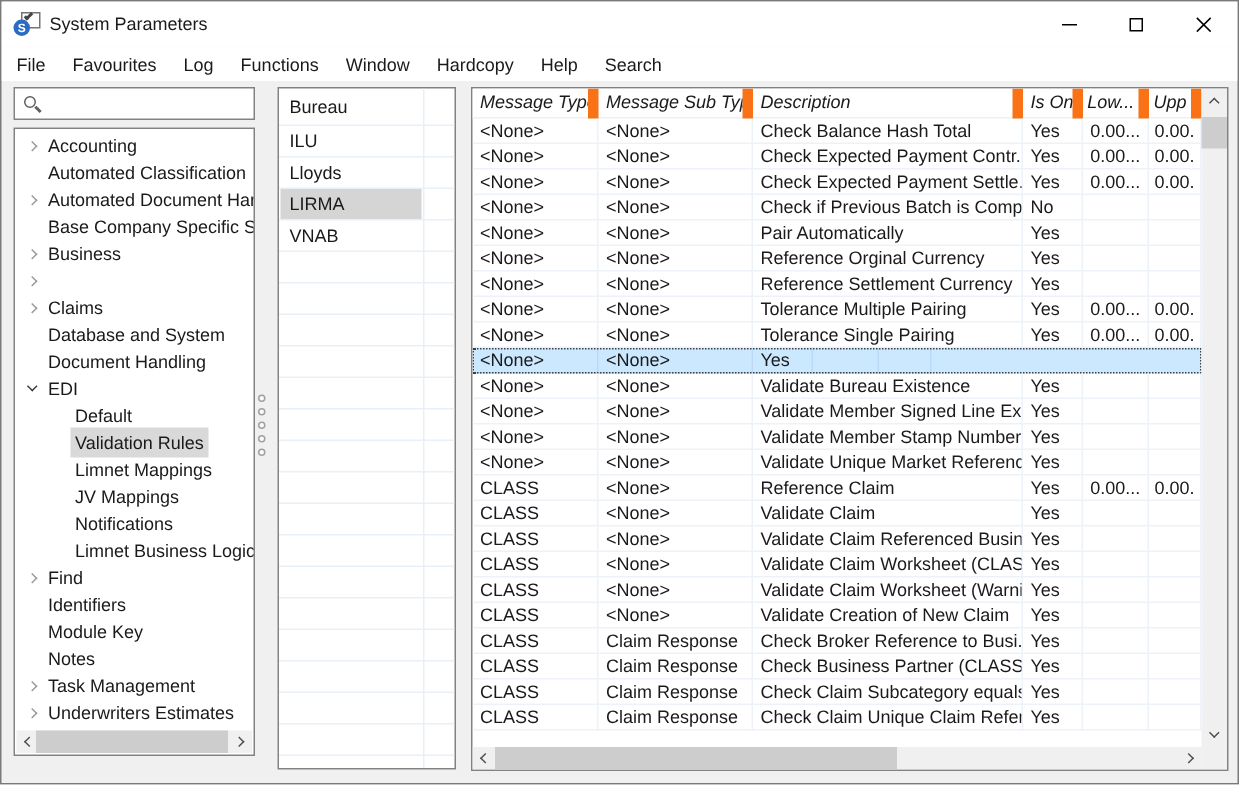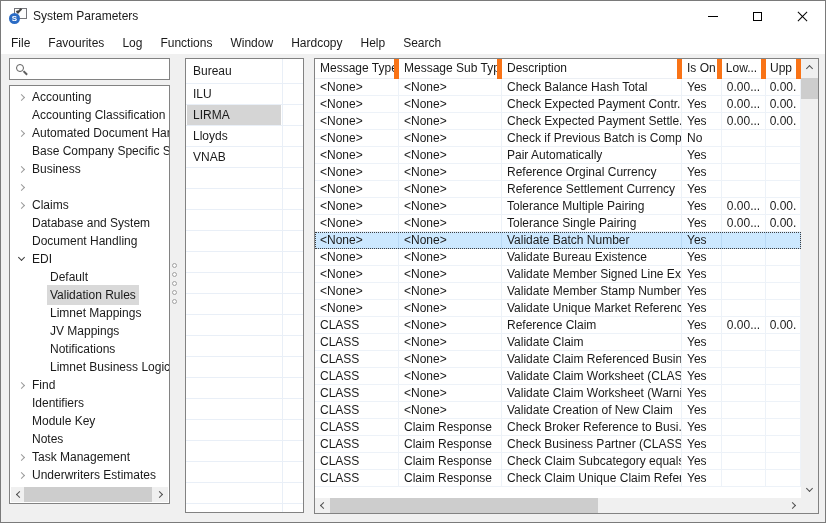--- a/index.html
+++ b/index.html
@@ -91,22 +91,22 @@
   .bureau-row { position:relative; height:21px; line-height:20px; padding-left:7px;
                 border-bottom:1px solid #e9eff7; }
   .bureau-row.sel::before { content:""; position:absolute; left:1px; top:0; bottom:0;
                 width:94px; background:#d5d5d5; }
   .bureau-row span { position:relative;margin-top:16px; }
 
   
   .tablepanel { left:313px; top:57px; width:505px; height:456px; }
   .thead { position:absolute; left:0; top:0; height:20px; display:flex;
            border-bottom:1px solid #eceff4; background:#fff; }
-  .thcell { height:20px; line-height:19px; padding-left:5px; border-right:5px solid #f97316;
-            overflow:hidden; white-space:nowrap; flex:none; }
+  .thcell { height:20px; line-height:19px; padding-left:5px; border-right:7px solid #f97316;
+            overflow:hidden; white-space:nowrap; flex:none;font-style:italic; }
   .thcell.ctr { text-align:center; padding-left:0; }
   .tbody { position:absolute; left:0; top:20px; right:17px; bottom:15px; overflow:hidden; }
   .trow { position:relative; display:flex; height:17px; }
   .tcell { height:17px; line-height:16px; padding-left:5px; flex:none; overflow:hidden;
            white-space:nowrap; border-right:1px solid #edf2f8; border-bottom:1px solid #edf2f8; }
   .tcell.ctr { text-align:center; padding-left:0; }
   .trow.sel { background:#cce8ff; outline:1px dotted #3f3f3f; outline-offset:-1px; }
   .trow.sel .tcell { border-bottom-color:#b9d9f5; border-right-color:#b9d9f5; }
 
   .tbl-vscroll { right:0; top:0; bottom:15px; }
@@ -164,21 +164,21 @@
   <div class="panel treepanel">
     <div class="tree" id="tree">
         <div class="tree-row" style="padding-left: 4px;">
           <span class="chevbox">
             <i class="chev chev-r"></i>
           </span>
           <span class="tree-label">Accounting</span>
         </div>
         <div class="tree-row" style="padding-left: 4px;">
           <span class="chevbox"></span>
-          <span class="tree-label">Accounting Classification</span>
+          <span class="tree-label">Automated Classification</span>
         </div>
         <div class="tree-row" style="padding-left: 4px;">
           <span class="chevbox">
             <i class="chev chev-r"></i>
           </span>
           <span class="tree-label">Automated Document Handling</span>
         </div>
         <div class="tree-row" style="padding-left: 4px;">
           <span class="chevbox"></span>
           <span class="tree-label">Base Company Specific Setting</span>
@@ -286,22 +286,22 @@
     <div class="dot"></div>
     <div class="dot"></div>
     <div class="dot"></div>
   </div>
 
   <div class="panel bureaupanel">
     <div class="bureau-vline"></div>
     <div class="bureau-head">Bureau</div>
     <div id="bureaurows">
         <div class="bureau-row"><span>ILU</span></div>
+        <div class="bureau-row"><span>Lloyds</span></div>
         <div class="bureau-row sel"><span>LIRMA</span></div>
-        <div class="bureau-row"><span>Lloyds</span></div>
         <div class="bureau-row"><span>VNAB</span></div>
         <div class="bureau-row"></div>
         <div class="bureau-row"></div>
         <div class="bureau-row"></div>
         <div class="bureau-row"></div>
         <div class="bureau-row"></div>
         <div class="bureau-row"></div>
         <div class="bureau-row"></div>
         <div class="bureau-row"></div>
         <div class="bureau-row"></div>
@@ -393,21 +393,20 @@
           <div class="tcell" style="width: 84px;">&lt;None&gt;</div>
           <div class="tcell" style="width: 103px;">&lt;None&gt;</div>
           <div class="tcell" style="width: 180px;">Tolerance Single Pairing</div>
           <div class="tcell" style="width: 40px;">Yes</div>
           <div class="tcell ctr" style="width: 44px;">0.00...</div>
           <div class="tcell ctr" style="width: 35px;">0.00.</div>
         </div>
         <div class="trow sel">
           <div class="tcell" style="width: 84px;">&lt;None&gt;</div>
           <div class="tcell" style="width: 103px;">&lt;None&gt;</div>
-          <div class="tcell" style="width: 180px;">Validate Batch Number</div>
           <div class="tcell" style="width: 40px;">Yes</div>
           <div class="tcell ctr" style="width: 44px;"></div>
           <div class="tcell ctr" style="width: 35px;"></div>
         </div>
         <div class="trow">
           <div class="tcell" style="width: 84px;">&lt;None&gt;</div>
           <div class="tcell" style="width: 103px;">&lt;None&gt;</div>
           <div class="tcell" style="width: 180px;">Validate Bureau Existence</div>
           <div class="tcell" style="width: 40px;">Yes</div>
           <div class="tcell ctr" style="width: 44px;"></div>

